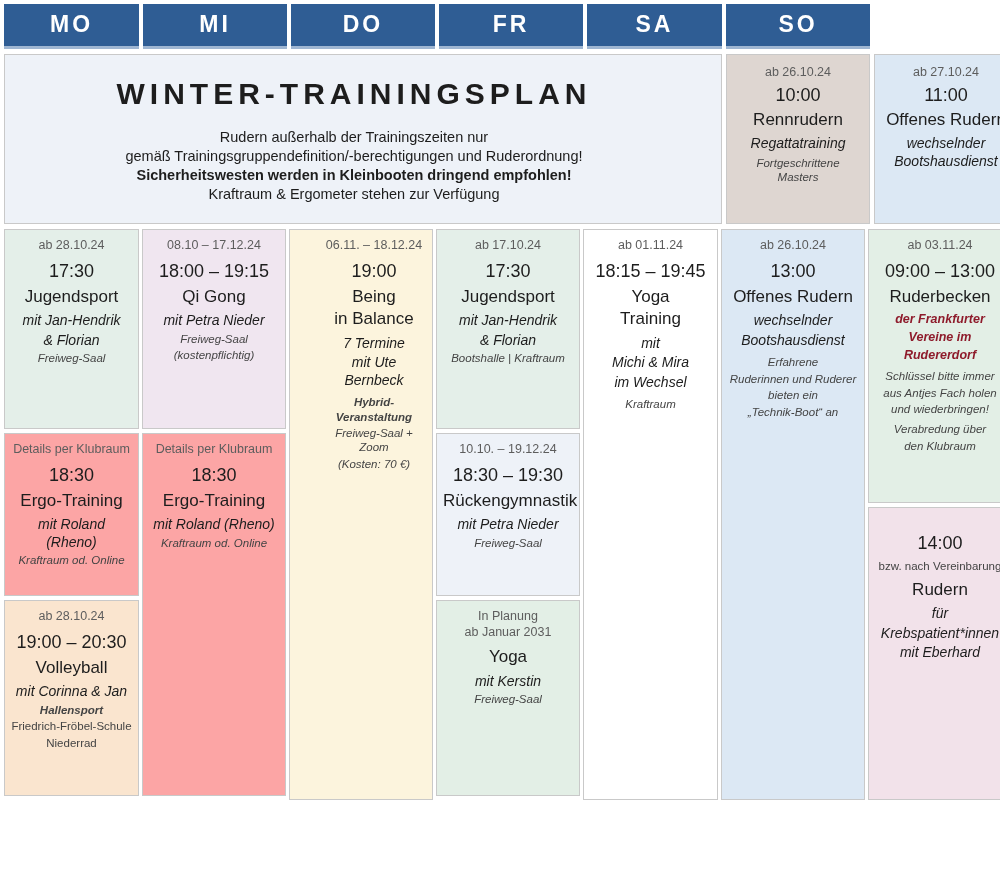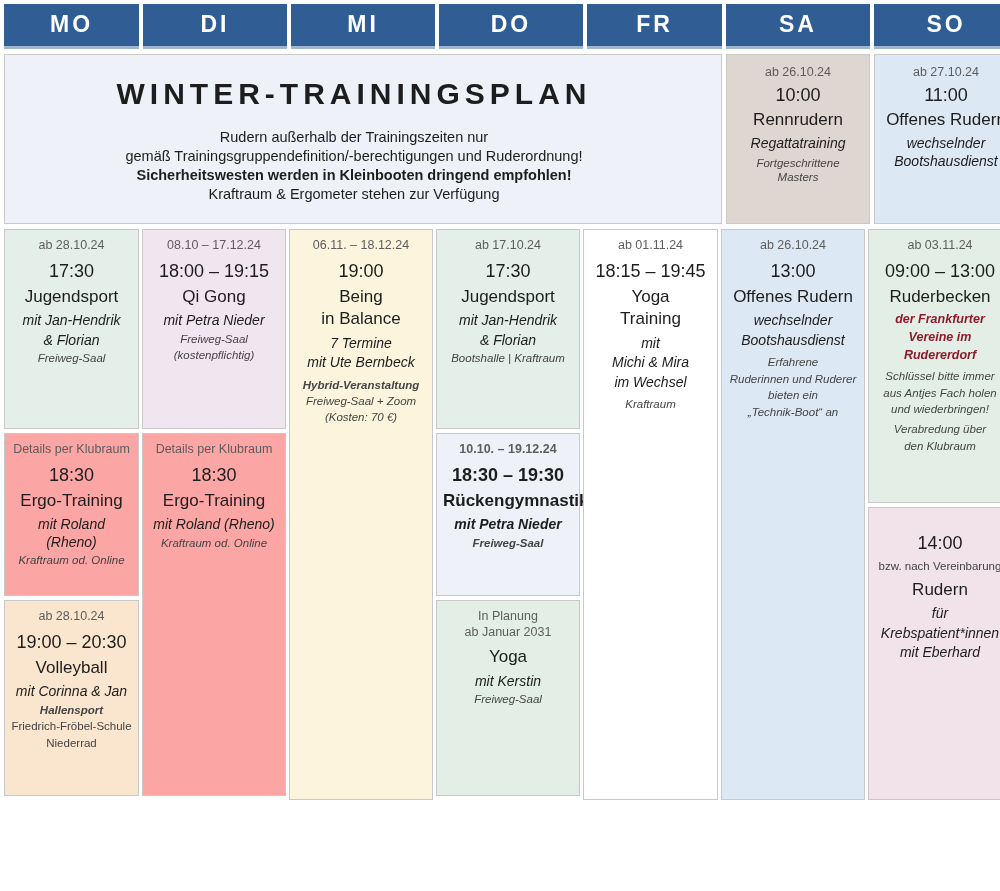--- a/index.html
+++ b/index.html
@@ -43,26 +43,26 @@
     border:1px solid #c9c9c9;
     box-sizing:border-box;
     padding:8px 6px 10px 6px;
     text-align:center;
     line-height:1.25;
   }
   .c-blue{background:#dce8f4;}
   .c-green{background:#e3efe6;}
   .c-mint{background:#e4efe9;}
   .c-purple{background:#f0e6f0;}
-  .c-cream{background:#fcf4dd;}
+  .c-cream{background:#fcf4dd;padding-left:32px;}
   .c-grey{background:#fca5a5;}
   .c-taupe{background:#ded6d1;}
   .c-pink{background:#f2e2ea;}
   .c-peach{background:#fae5cf;}
-  .c-paleblue{background:#eef2f8;font-weight:bold;}
+  .c-paleblue{background:#eef2f8;}
   .c-white{background:#ffffff;}
 
   .sub{font-size:12.5px;color:#5d5d5d;margin-bottom:6px;}
   .time{font-size:18px;margin:2px 0 4px 0;}
   .title{font-size:17px;margin:1px 0 5px 0;}
   .ital{font-style:italic;font-size:14px;margin:2px 0;}
   .ital.sm{font-size:12.5px;}
   .small{font-size:11.5px;color:#444;margin:2px 0;}
   .small.i{font-style:italic;}
   .bold{font-weight:bold;}
@@ -101,21 +101,20 @@
     text-align:center;
   }
 </style>
 </head>
 <body>
 
 <div class="sheet">
 
   <div class="dayheader">
     <div class="day">MO</div>
-    <div class="day">DI</div>
     <div class="day">MI</div>
     <div class="day">DO</div>
     <div class="day">FR</div>
     <div class="day">SA</div>
     <div class="day">SO</div>
   </div>
 
   <div class="topwrap">
     <div class="banner">
       <h1>WINTER-TRAININGSPLAN</h1>

